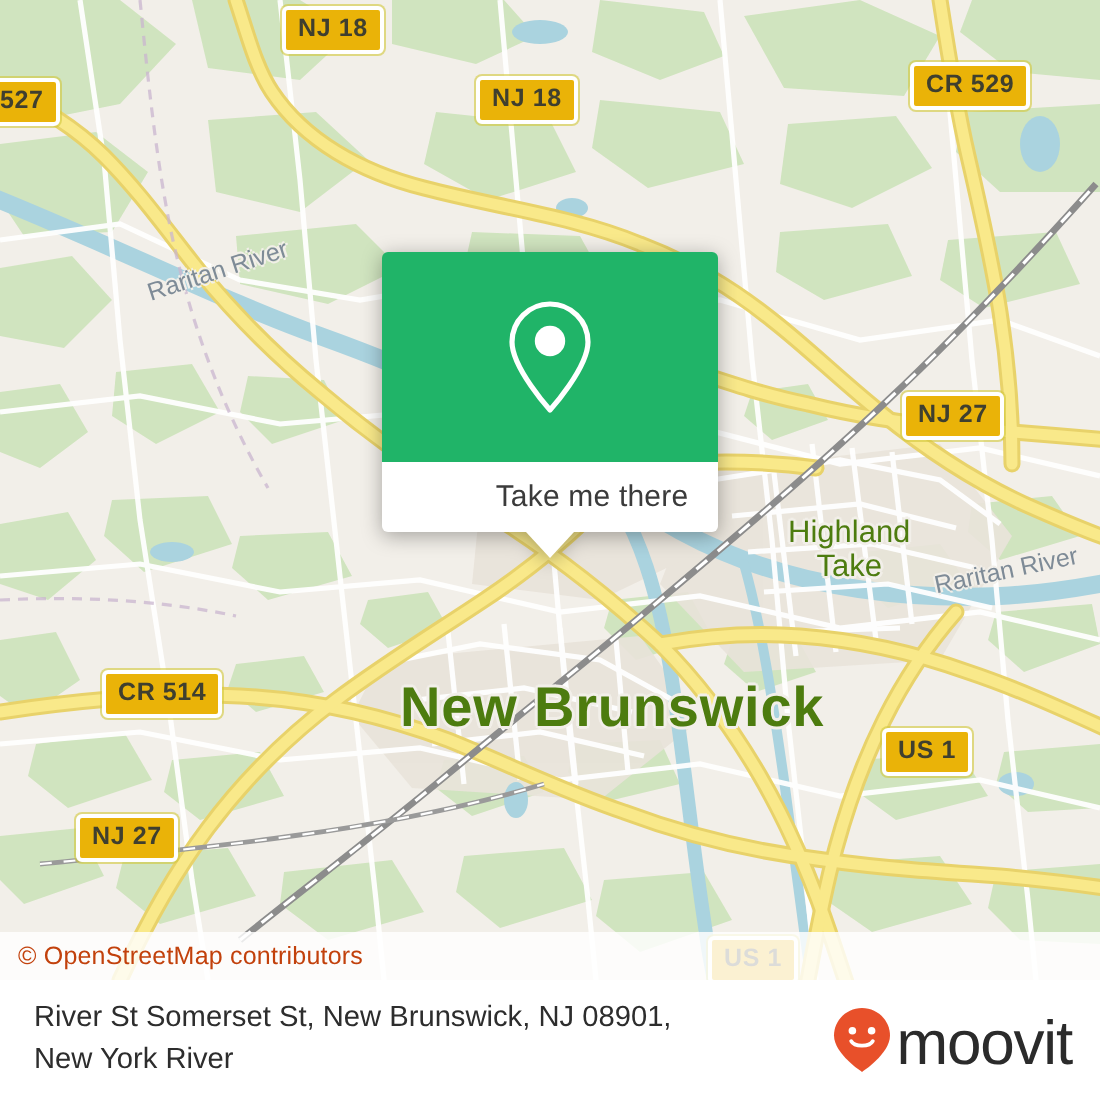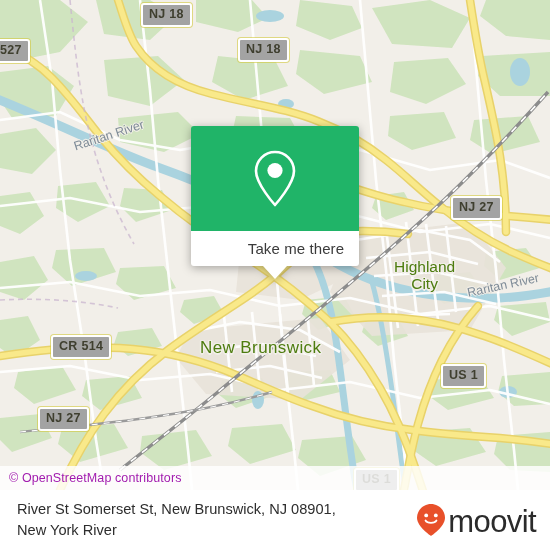--- a/index.html
+++ b/index.html
@@ -28,29 +28,29 @@
   
   #attribution {
     position: absolute;
     left: 0; top: 466px;
     width: 550px; height: 24px;
     background: rgba(255,255,255,0.82);
     display: flex; align-items: center;
   }
   #attribution .txt {
     font-size: 12.5px;
-    color: #a21caf;
+    color: #c2410c;
     padding-left: 9px;
     letter-spacing: .1px;
   }
 
   
   .shield {
     position: absolute;
-    background: #a3a3a3;
+    background: #eab308;
     border: 2px solid #ffffff;
     border-radius: 3px;
     color: #3f3f2f;
     font-size: 12.5px;
     font-weight: bold;
     line-height: 1;
     padding: 3px 6px 4px 6px;
     white-space: nowrap;
     box-shadow: 0 0 0 1px rgba(210,200,60,.6);
     letter-spacing: .3px;
@@ -60,21 +60,21 @@
   .place {
     position: absolute;
     color: #4d7c0f;
     white-space: nowrap;
     text-shadow:
       1.5px 0 0 #f2efe9, -1.5px 0 0 #f2efe9,
       0 1.5px 0 #f2efe9, 0 -1.5px 0 #f2efe9,
       1px 1px 0 #f2efe9, -1px -1px 0 #f2efe9,
       1px -1px 0 #f2efe9, -1px 1px 0 #f2efe9;
   }
-  .place.city { font-size: 17px; letter-spacing: .4px; }
+  .place.city { font-size: 28px; letter-spacing: .4px; font-weight: bold; }
   .place.town { font-size: 15.5px; text-align: center; line-height: 1.12; }
   .place.river {
     font-size: 12.5px;
     color: #7e8b97;
     font-style: normal;
     text-shadow:
       1.2px 0 0 #f2efe9, -1.2px 0 0 #f2efe9,
       0 1.2px 0 #f2efe9, 0 -1.2px 0 #f2efe9;
   }
 
@@ -318,30 +318,31 @@
           <path d="M0,300 C40,298 80,300 118,308"></path>
         </g>
 
       </g>
     </svg>
 
     <div class="place city" style="left:200px; top:338px;">New Brunswick</div>
 
     <div class="place town" style="left:394px; top:258px;">
       <div>Highland</div>
-      <div>City</div>
+      <div>Take</div>
     </div>
 
     <div class="place river" style="left:72px; top:140px; transform: rotate(-18deg); transform-origin: left top;">Raritan River</div>
 
     <div class="place river" style="left:466px; top:286px; transform: rotate(-12deg); transform-origin: left top;">Raritan River</div>
 
     <div class="shield" style="left:141px; top:3px;">NJ 18</div>
     <div class="shield" style="left:-8px; top:39px;">527</div>
     <div class="shield" style="left:238px; top:38px;">NJ 18</div>
+    <div class="shield" style="left:455px; top:31px;">CR 529</div>
     <div class="shield" style="left:451px; top:196px;">NJ 27</div>
     <div class="shield" style="left:51px; top:335px;">CR 514</div>
     <div class="shield" style="left:441px; top:364px;">US 1</div>
     <div class="shield" style="left:38px; top:407px;">NJ 27</div>
     <div class="shield" style="left:354px; top:468px;">US 1</div>
 
     <div id="attribution">
       <span class="txt">© OpenStreetMap contributors</span>
     </div>
   </div>

